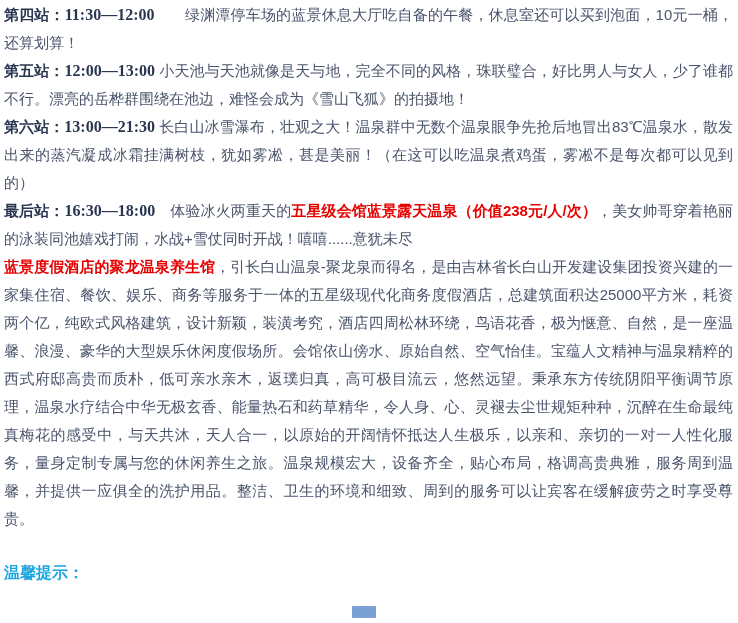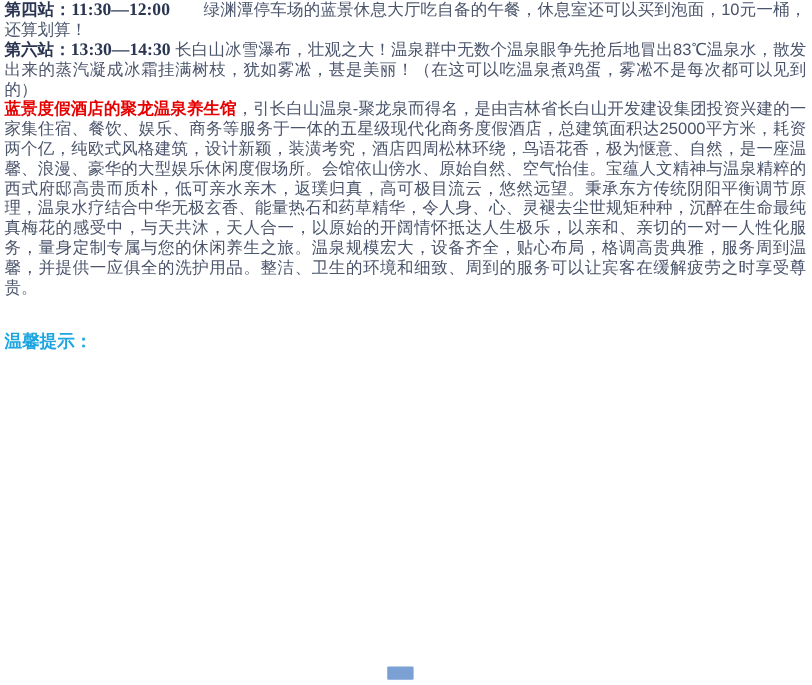--- a/index.html
+++ b/index.html
@@ -9,21 +9,21 @@
   }
   .doc {
     box-sizing: border-box;
     width: 738px; min-height: 623px;
     padding: 1px 5px 0 4px;
     font-size: 15px;
     color: var(--text-color, #4a546b);
     text-align: justify;
     position: relative;
   }
-  .para { margin: 0; line-height: 18px; }
+  .para { margin: 0; line-height: 28px; }
   .st-label {
     color: var(--station-color, #2a3551);
     font-weight: bold;
   }
   .st-time {
     font-family: "Liberation Serif", serif;
     font-size: 16px;
     font-weight: bold;
     color: var(--station-color, #2a3551);
   }
@@ -47,21 +47,23 @@
     border-radius: 1px;
   }
 </style>
 </head>
 <body>
 
 <div class="doc">
 
   <div id="itinerary">
       <p class="para"><b class="st-label">第四站：</b><b class="st-time">11:30—12:00</b><span>　　绿渊潭停车场的蓝景休息大厅吃自备的午餐，休息室还可以买到泡面，10元一桶，还算划算！</span></p>
-      <p class="para"><b class="st-label">第六站：</b><b class="st-time">13:30—14:30</b><span> 长白山冰雪瀑布，壮观之大！温泉群中无数个温泉眼争先抢后地冒出83℃温泉水，散发出来的蒸汽凝成冰霜挂满树枝，犹如雾凇，甚是美丽！（在这可以吃温泉煮鸡蛋，雾凇不是每次都可以见到的）</span></p>
+      <p class="para"><b class="st-label">第五站：</b><b class="st-time">12:00—13:00</b><span> 小天池与天池就像是天与地，完全不同的风格，珠联璧合，好比男人与女人，少了谁都不行。漂亮的岳桦群围绕在池边，难怪会成为《雪山飞狐》的拍摄地！</span></p>
+      <p class="para"><b class="st-label">第六站：</b><b class="st-time">13:00—21:30</b><span> 长白山冰雪瀑布，壮观之大！温泉群中无数个温泉眼争先抢后地冒出83℃温泉水，散发出来的蒸汽凝成冰霜挂满树枝，犹如雾凇，甚是美丽！（在这可以吃温泉煮鸡蛋，雾凇不是每次都可以见到的）</span></p>
+      <p class="para"><b class="st-label">最后站：</b><b class="st-time">16:30—18:00</b><span>　体验冰火两重天的</span><b class="red">五星级会馆蓝景露天温泉（价值238元/人/次）</b><span>，美女帅哥穿着艳丽的泳装同池嬉戏打闹，水战+雪仗同时开战！嘻嘻......意犹未尽</span></p>
     </div>
 
   <p class="para"><b class="red">蓝景度假酒店的聚龙温泉养生馆</b><span>，引长白山温泉-聚龙泉而得名，是由吉林省长白山开发建设集团投资兴建的一家集住宿、餐饮、娱乐、商务等服务于一体的五星级现代化商务度假酒店，总建筑面积达25000平方米，耗资两个亿，纯欧式风格建筑，设计新颖，装潢考究，酒店四周松林环绕，鸟语花香，极为惬意、自然，是一座温馨、浪漫、豪华的大型娱乐休闲度假场所。会馆依山傍水、原始自然、空气怡佳。宝蕴人文精神与温泉精粹的西式府邸高贵而质朴，低可亲水亲木，返璞归真，高可极目流云，悠然远望。秉承东方传统阴阳平衡调节原理，温泉水疗结合中华无极玄香、能量热石和药草精华，令人身、心、灵褪去尘世规矩种种，沉醉在生命最纯真梅花的感受中，与天共沐，天人合一，以原始的开阔情怀抵达人生极乐，以亲和、亲切的一对一人性化服务，量身定制专属与您的休闲养生之旅。温泉规模宏大，设备齐全，贴心布局，格调高贵典雅，服务周到温馨，并提供一应俱全的洗护用品。整洁、卫生的环境和细致、周到的服务可以让宾客在缓解疲劳之时享受尊贵。</span></p>
 
   <div class="tips">
     <div class="tips-header">温馨提示：</div>
 
   </div>
 
   <div class="partial-el"></div>

